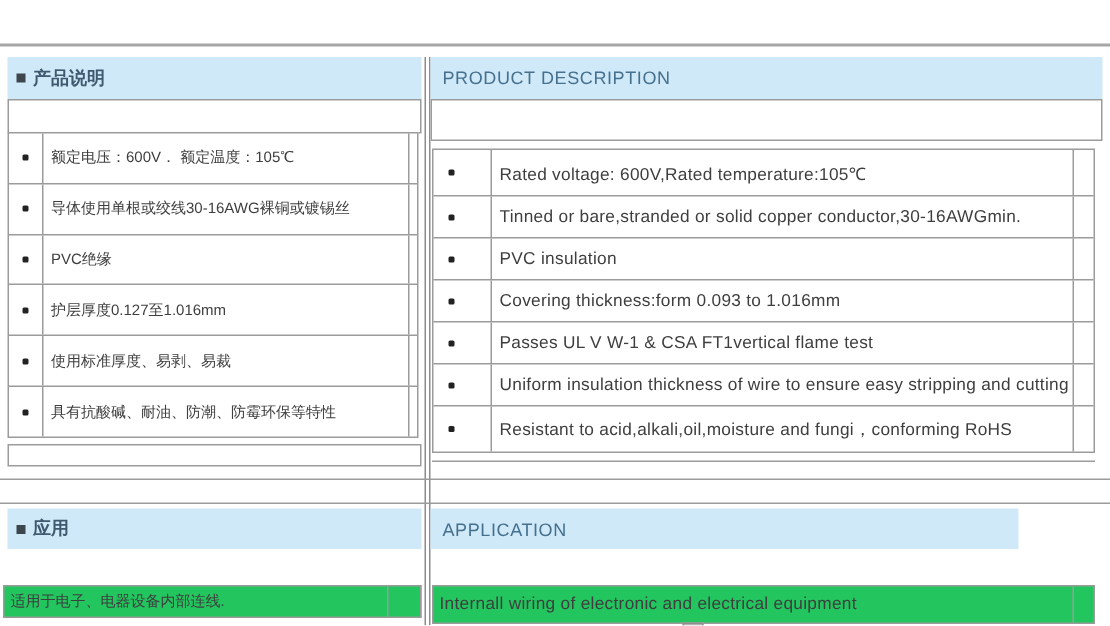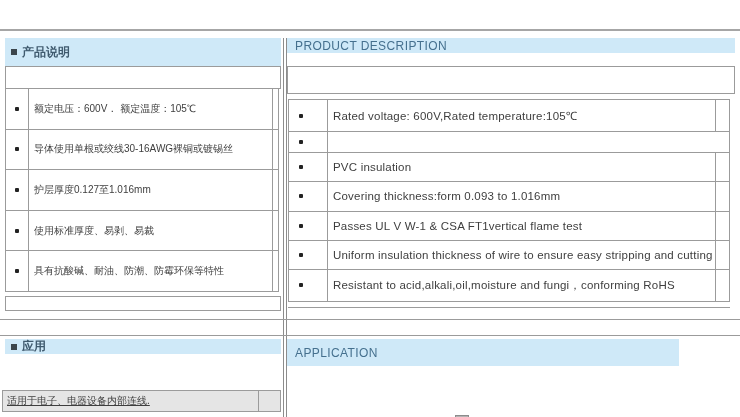--- a/index.html
+++ b/index.html
@@ -36,21 +36,21 @@
   .bullet-cell{border-right:1px solid #9b9b9b;justify-content:center;flex:0 0 auto;}
   .bullet-cell.left-b{width:23px;}
   .bullet-cell.right-b{width:39px;justify-content:flex-start;padding-left:10px;}
   .text-cell{border-right:1px solid #9b9b9b;padding-left:5px;white-space:nowrap;flex:1 1 auto;}
   .trail-cell{flex:0 0 auto;}
   .dot{width:4px;height:4px;background:#222;border-radius:1px;}
   .cn{font-size:10px;color:#3e3e3e;}
   .en{font-size:11.5px;letter-spacing:.2px;color:#3e3e3e;}
 
   
-  .app-box{border:1px solid #9b9b9b;display:flex;background:#e5e5e5;text-decoration:underline;}
+  .app-box{border:1px solid #9b9b9b;display:flex;background:#22c55e;}
   .app-text{padding-left:4px;display:flex;align-items:center;white-space:nowrap;overflow:hidden;
             border-right:1px solid #9b9b9b;flex:1 1 auto;box-sizing:border-box;}
   .app-trail{flex:0 0 auto;}
 
   .resize-handle{left:455px;top:399px;width:14px;height:6px;background:#b3b3b3;border:1px solid #8c8c8c;}
 </style>
 </head>
 <body>
 
 <div class="page">
@@ -77,20 +77,27 @@
       <div class="cell bullet-cell left-b">
           <span class="dot"></span>
         </div>
       <div class="cell text-cell cn">导体使用单根或绞线30-16AWG裸铜或镀锡丝</div>
       <div class="cell trail-cell" style="width:5px"></div>
     </div>
     <div class="row">
       <div class="cell bullet-cell left-b">
           <span class="dot"></span>
         </div>
+      <div class="cell text-cell cn">PVC绝缘</div>
+      <div class="cell trail-cell" style="width:5px"></div>
+    </div>
+    <div class="row">
+      <div class="cell bullet-cell left-b">
+          <span class="dot"></span>
+        </div>
       <div class="cell text-cell cn">护层厚度0.127至1.016mm</div>
       <div class="cell trail-cell" style="width:5px"></div>
     </div>
     <div class="row">
       <div class="cell bullet-cell left-b">
           <span class="dot"></span>
         </div>
       <div class="cell text-cell cn">使用标准厚度、易剥、易裁</div>
       <div class="cell trail-cell" style="width:5px"></div>
     </div>
@@ -101,38 +108,39 @@
       <div class="cell text-cell cn">具有抗酸碱、耐油、防潮、防霉环保等特性</div>
       <div class="cell trail-cell" style="width:5px"></div>
     </div>
   </div>
 
   <div class="abs blank" style="left:5px;top:280px;width:276px;height:15px"></div>
 
   <div class="abs band-line-1"></div>
   <div class="abs band-line-2"></div>
 
-  <div class="abs hdr hdr-pad" style="left:287px;top:22px;width:448px;height:15px">
+  <div class="abs hdr hdr-pad" style="left:287px;top:22px;width:448px;height:28px">
     <span class="hdr-label-en">PRODUCT DESCRIPTION</span>
   </div>
 
   <div class="abs blank" style="left:287px;top:50px;width:448px;height:28px"></div>
 
   <div class="abs tbl" style="left:288px;top:83px;width:442px;height:203px">
     <div class="row">
       <div class="cell bullet-cell right-b">
           <span class="dot"></span>
         </div>
       <div class="cell text-cell en">Rated voltage: 600V,Rated temperature:105℃</div>
       <div class="cell trail-cell" style="width:13px"></div>
     </div>
     <div class="row">
       <div class="cell bullet-cell right-b">
           <span class="dot"></span>
         </div>
+      <div class="cell text-cell en">Tinned or bare,stranded or solid copper conductor,30-16AWGmin.</div>
       <div class="cell trail-cell" style="width:13px"></div>
     </div>
     <div class="row">
       <div class="cell bullet-cell right-b">
           <span class="dot"></span>
         </div>
       <div class="cell text-cell en">PVC insulation</div>
       <div class="cell trail-cell" style="width:13px"></div>
     </div>
     <div class="row">
@@ -160,33 +168,37 @@
       <div class="cell bullet-cell right-b">
           <span class="dot"></span>
         </div>
       <div class="cell text-cell en">Resistant to acid,alkali,oil,moisture and fungi，conforming RoHS</div>
       <div class="cell trail-cell" style="width:13px"></div>
     </div>
   </div>
 
   <div class="abs" style="left:288px;top:291px;width:442px;height:1px;background:#9b9b9b"></div>
 
-  <div class="abs hdr" style="left:5px;top:323px;width:276px;height:15px">
+  <div class="abs hdr" style="left:5px;top:323px;width:276px;height:27px">
     <span class="sq"></span>
     <span class="hdr-label-cn">应用</span>
   </div>
 
   <div class="abs app-box" style="left:2px;top:374px;width:279px;height:22px">
     <div class="app-text cn">适用于电子、电器设备内部连线.</div>
     <div class="app-trail" style="width:21px"></div>
   </div>
 
   <div class="abs hdr hdr-pad" style="left:287px;top:323px;width:392px;height:27px">
     <span class="hdr-label-en">APPLICATION</span>
   </div>
 
+  <div class="abs app-box" style="left:288px;top:374px;width:442px;height:26px">
+    <div class="app-text en">Internall wiring of electronic and electrical equipment</div>
+    <div class="app-trail" style="width:13px"></div>
+  </div>
 
   <div class="abs resize-handle"></div>
 
   <div class="abs bottom-thin-line"></div>
   <div class="abs bottom-thick-line"></div>
 
 </div>
 
 </body></html>

